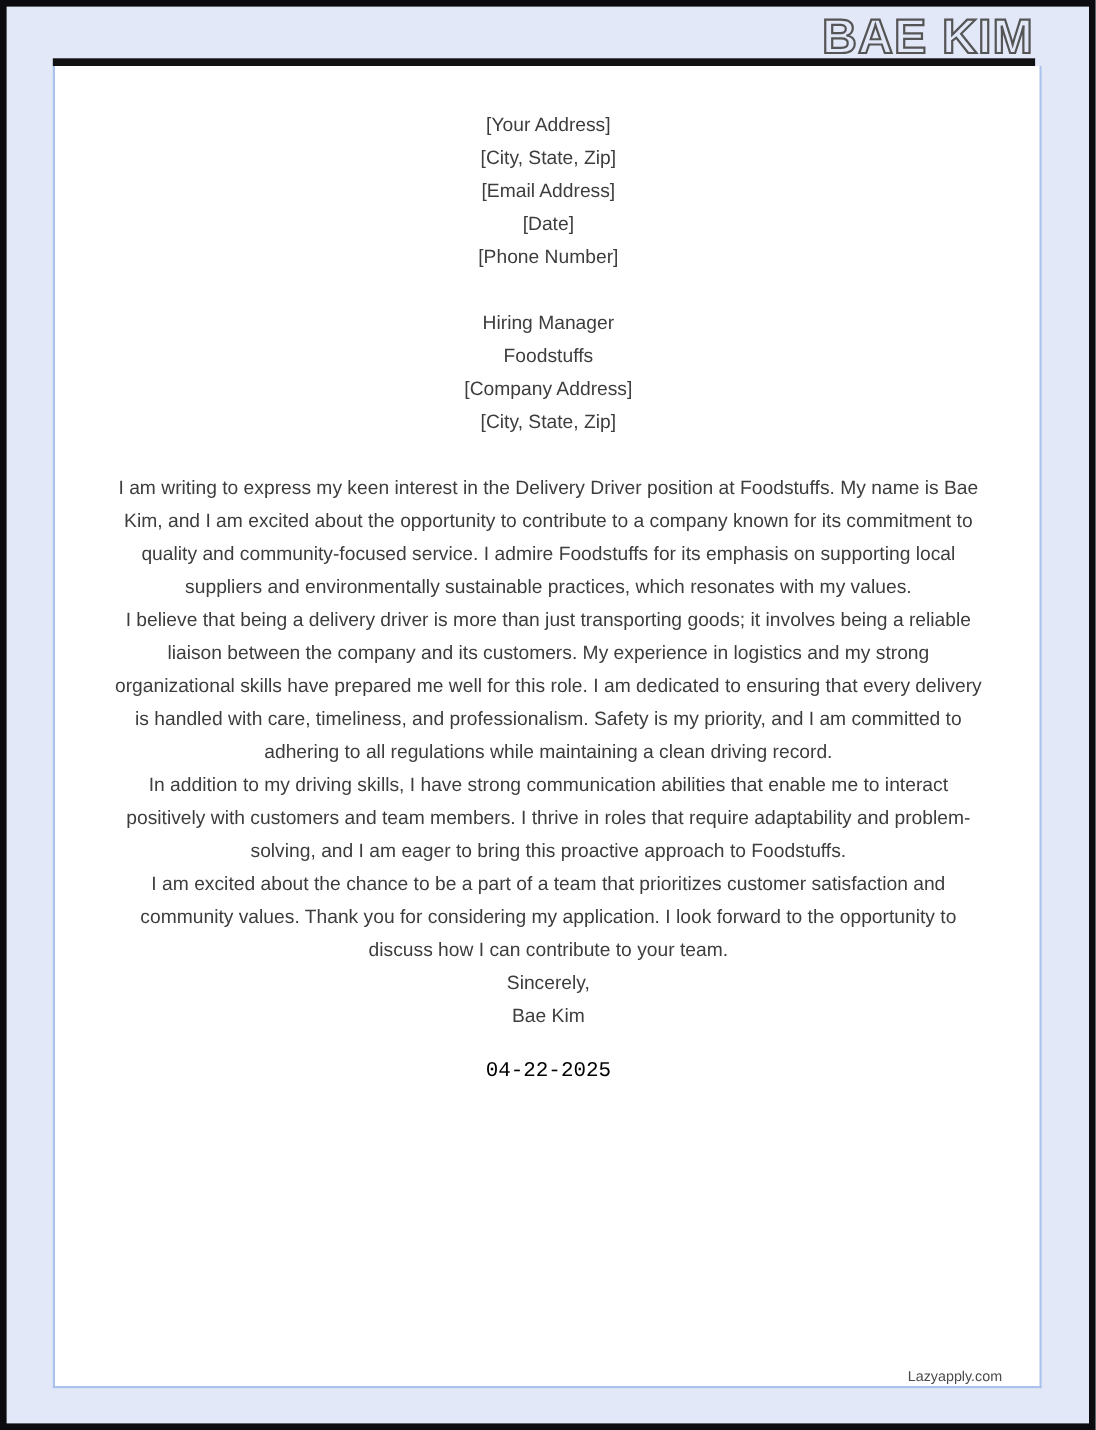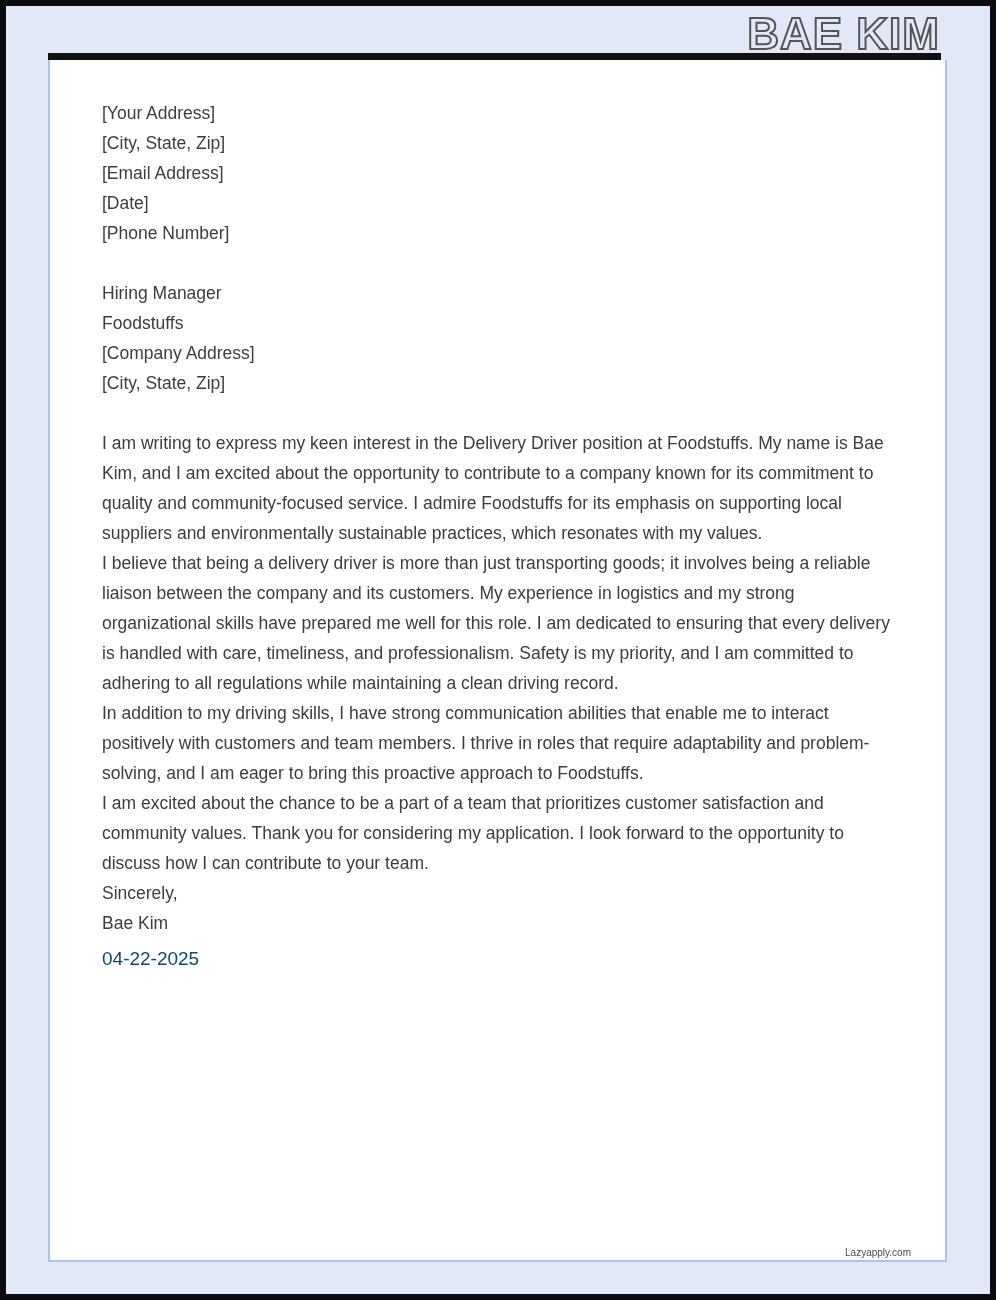--- a/index.html
+++ b/index.html
@@ -49,46 +49,48 @@
     position: absolute;
     left: 42px;
     top: 54px;
     width: 899px;
     height: 1202px;
     box-sizing: border-box;
     background: #ffffff;
     border-left: 2px solid #abc3ec;
     border-right: 2px solid #abc3ec;
     border-bottom: 2px solid #abc3ec;
+    text-align: center;
   }
 
   .letter {
     padding: 38px 52px 0 52px;
     width: 793px;
     box-sizing: content-box;
     color: #3d3d3d;
     font-size: 17.5px;
     line-height: 30px;
   }
   .letter p { margin: 0; }
   .block { margin: 0 0 30px 0; }
-  .closing-block { margin-bottom: 6px; }
+  .closing-block { margin-bottom: 20px; }
 
   .date-link {
-    color: #0c4a6e;
+    color: #000000;
     font-size: 19px;
     line-height: 30px;
     cursor: pointer;
+    font-family: Liberation Mono, monospace;
   }
 
   .watermark {
     position: absolute;
     right: 34px;
     bottom: 2px;
-    font-size: 10px;
+    font-size: 13px;
     color: #4a4a4a;
     cursor: pointer;
   }
 </style>
 </head>
 <body>
 
 <div class="brand">BAE KIM</div>
 <div class="accent-line"></div>
 

